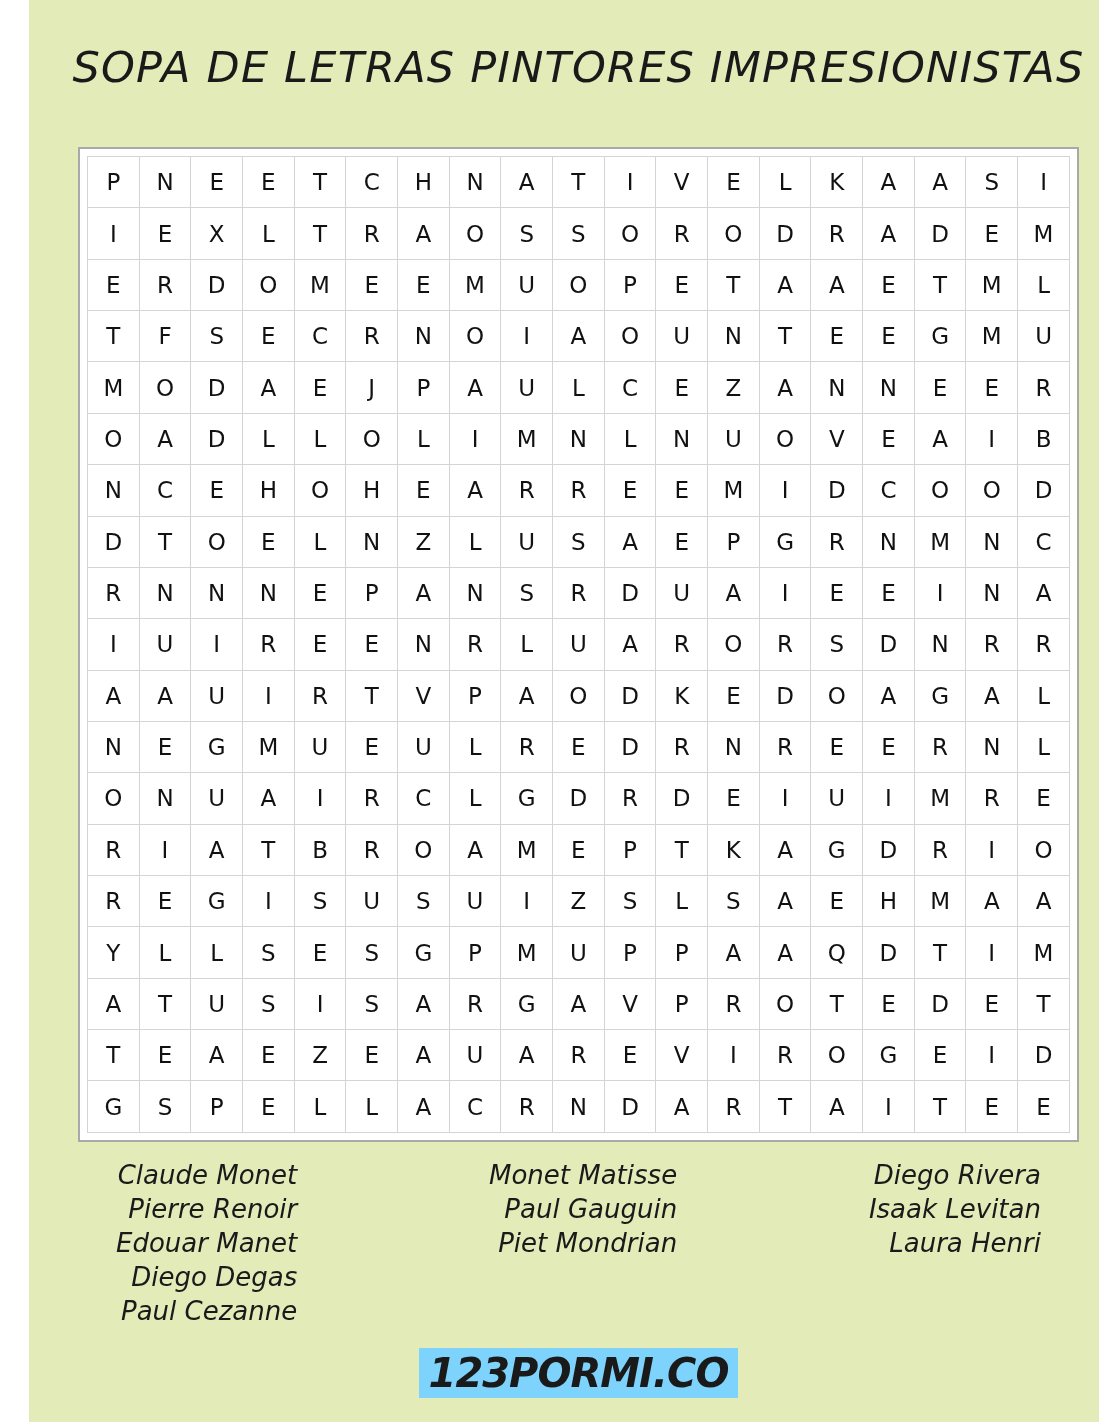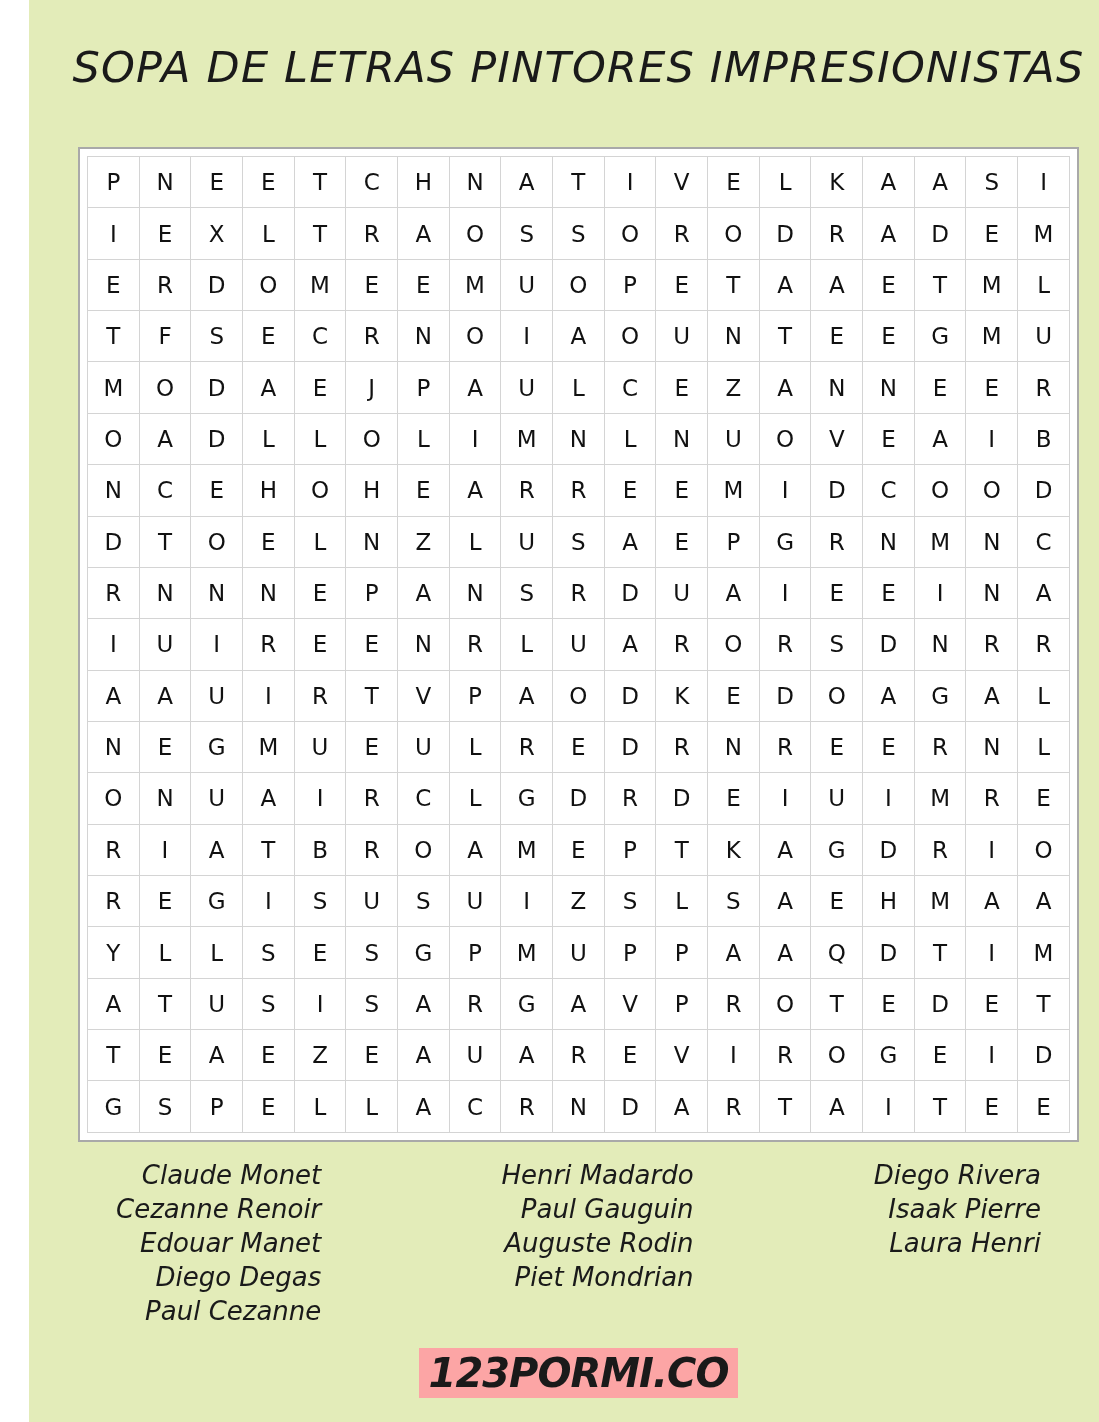--- a/index.html
+++ b/index.html
@@ -88,21 +88,21 @@
     width: 1099px;
     text-align: center;
   }
   .logo {
     display: inline-block;
     font-family: "DejaVu Sans", sans-serif;
     font-size: 40px;
     font-weight: bold;
     font-style: italic;
     color: #1a1a1a;
-    background: #fca5a5;
+    background: #7dd3fc;
     padding: 2px 10px;
     letter-spacing: -1px;
     -webkit-text-stroke: 0px;
   }
 </style>
 </head>
 <body>
 
 <div class="page">
 
@@ -510,34 +510,33 @@
             <td>E</td>
             <td>E</td>
           </tr>
         </tbody>
     </table>
   </div>
 
   <div class="words">
     <div class="word-col">
       <span>Claude Monet</span>
-      <span>Cezanne Renoir</span>
+      <span>Pierre Renoir</span>
       <span>Edouar Manet</span>
       <span>Diego Degas</span>
       <span>Paul Cezanne</span>
     </div>
     <div class="word-col">
-      <span>Henri Madardo</span>
+      <span>Monet Matisse</span>
       <span>Paul Gauguin</span>
-      <span>Auguste Rodin</span>
       <span>Piet Mondrian</span>
     </div>
     <div class="word-col">
       <span>Diego Rivera</span>
-      <span>Isaak Pierre</span>
+      <span>Isaak Levitan</span>
       <span>Laura Henri</span>
     </div>
   </div>
 
   <div class="footer">
     <span class="logo">123PORMI.CO</span>
   </div>
 
 </div>
 

